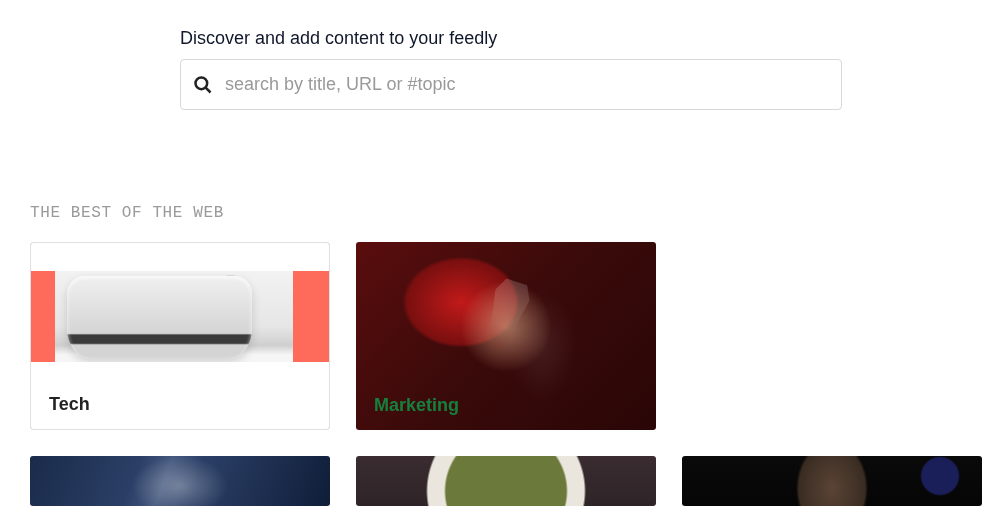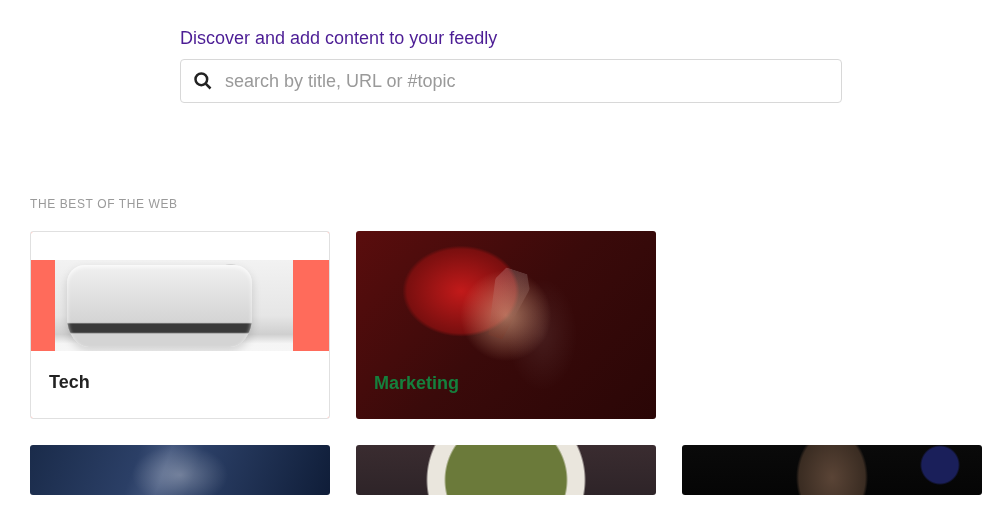--- a/index.html
+++ b/index.html
@@ -12,54 +12,55 @@
   }
   .container {
     padding: 28px 30px 0 30px;
   }
   .search-area {
     margin-left: 150px;
     width: 662px;
   }
   .search-label {
     font-size: 18px;
-    color: #4c1d95;
+    color: #0f172a;
     margin-bottom: 10px;
     font-weight: 400;
   }
   .search-box {
     display: flex;
     align-items: center;
     border: 1px solid #d8d8d8;
     border-radius: 4px;
-    height: 44px;
+    height: 51px;
     padding: 0 12px;
     background: #fff;
   }
   .search-box svg {
     flex-shrink: 0;
   }
   .search-input {
     border: none;
     outline: none;
     font-size: 18px;
     color: #333;
     margin-left: 12px;
     flex: 1;
     background: transparent;
   }
   .search-input::placeholder {
     color: #9a9a9a;
   }
   .section-heading {
     margin-top: 94px;
-    font-size: 12px;
+    font-size: 16px;
     letter-spacing: 0.6px;
     color: #9a9a9a;
     font-weight: 400;
+    font-family: Liberation Mono, monospace;
   }
   .card-grid {
     margin-top: 20px;
     display: grid;
     grid-template-columns: repeat(3, 300px);
     gap: 26px;
   }
   .card {
     position: relative;
     height: 188px;
@@ -71,21 +72,21 @@
     border: 1px solid #e0e0e0;
     background: #fff;
   }
   .card .thumb {
     width: 100%;
     height: 100%;
   }
   .card .label {
     position: absolute;
     left: 18px;
-    bottom: 25px;
+    bottom: 14px;
     font-size: 18px;
     font-weight: 700;
   }
   .card.light .label { color: #222; }
   .card.dark .label { color: #15803d; }
 
   
   .card-row2 {
     margin-top: 26px;
     display: grid;

